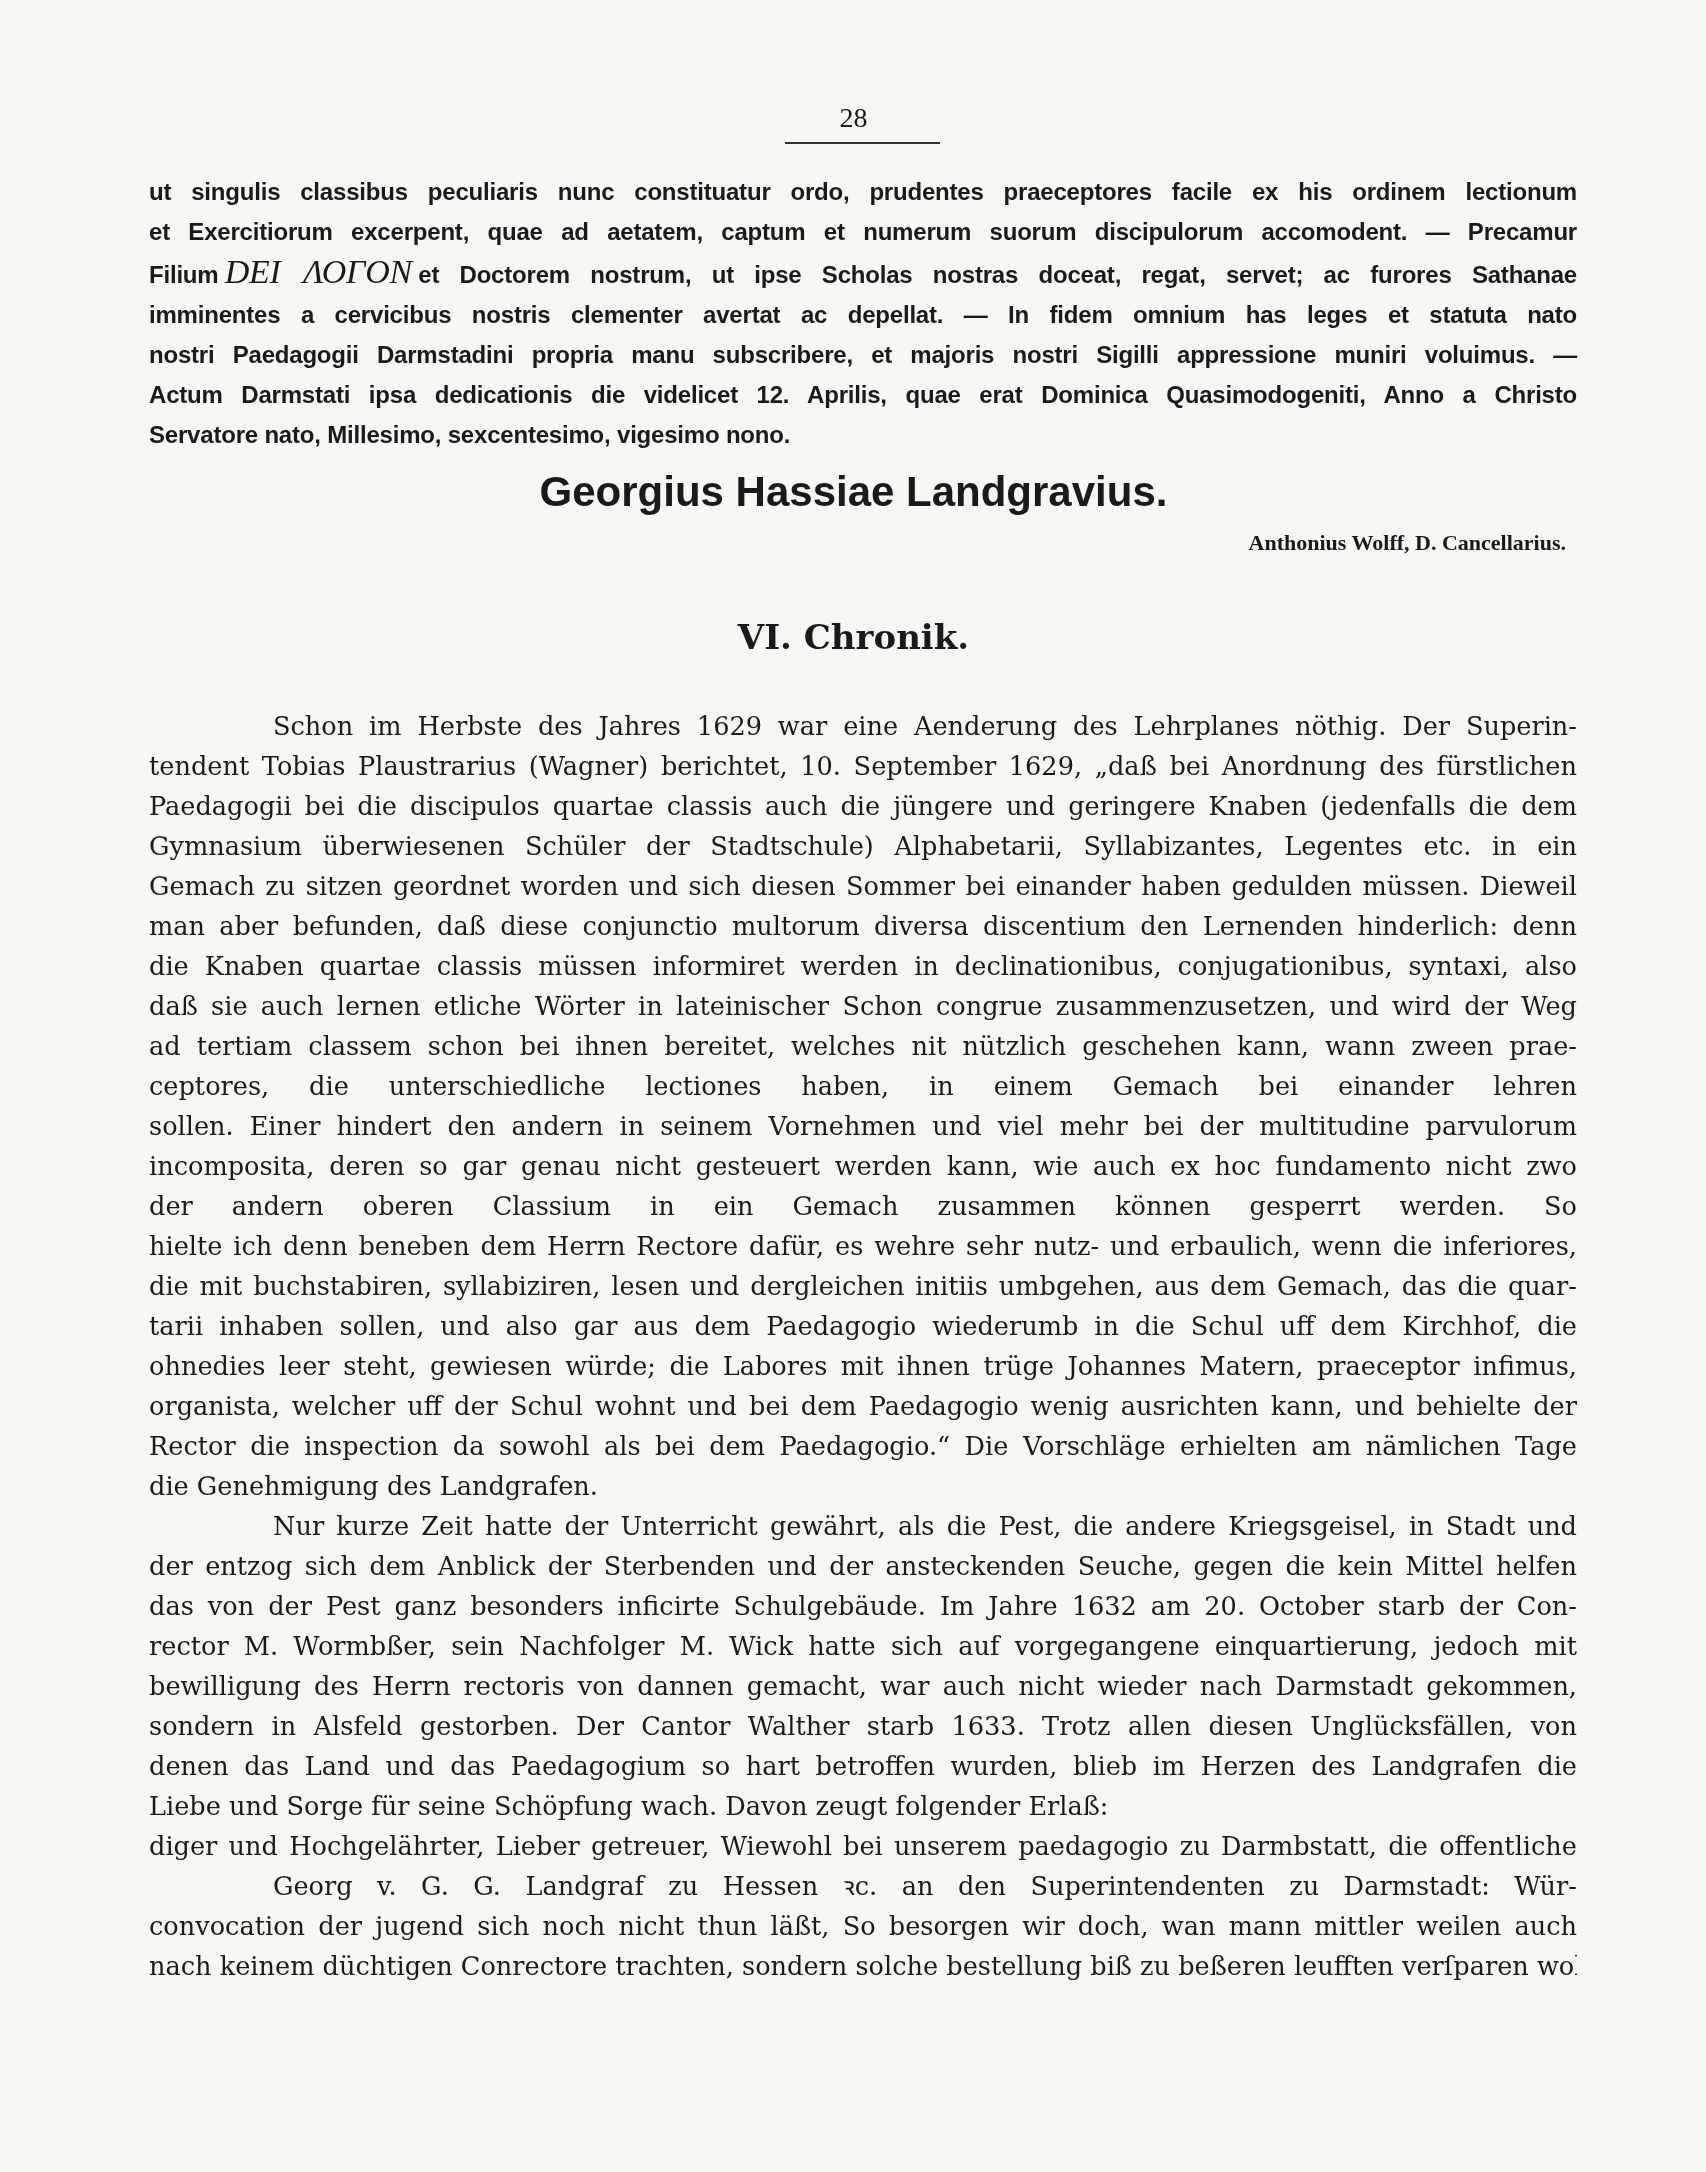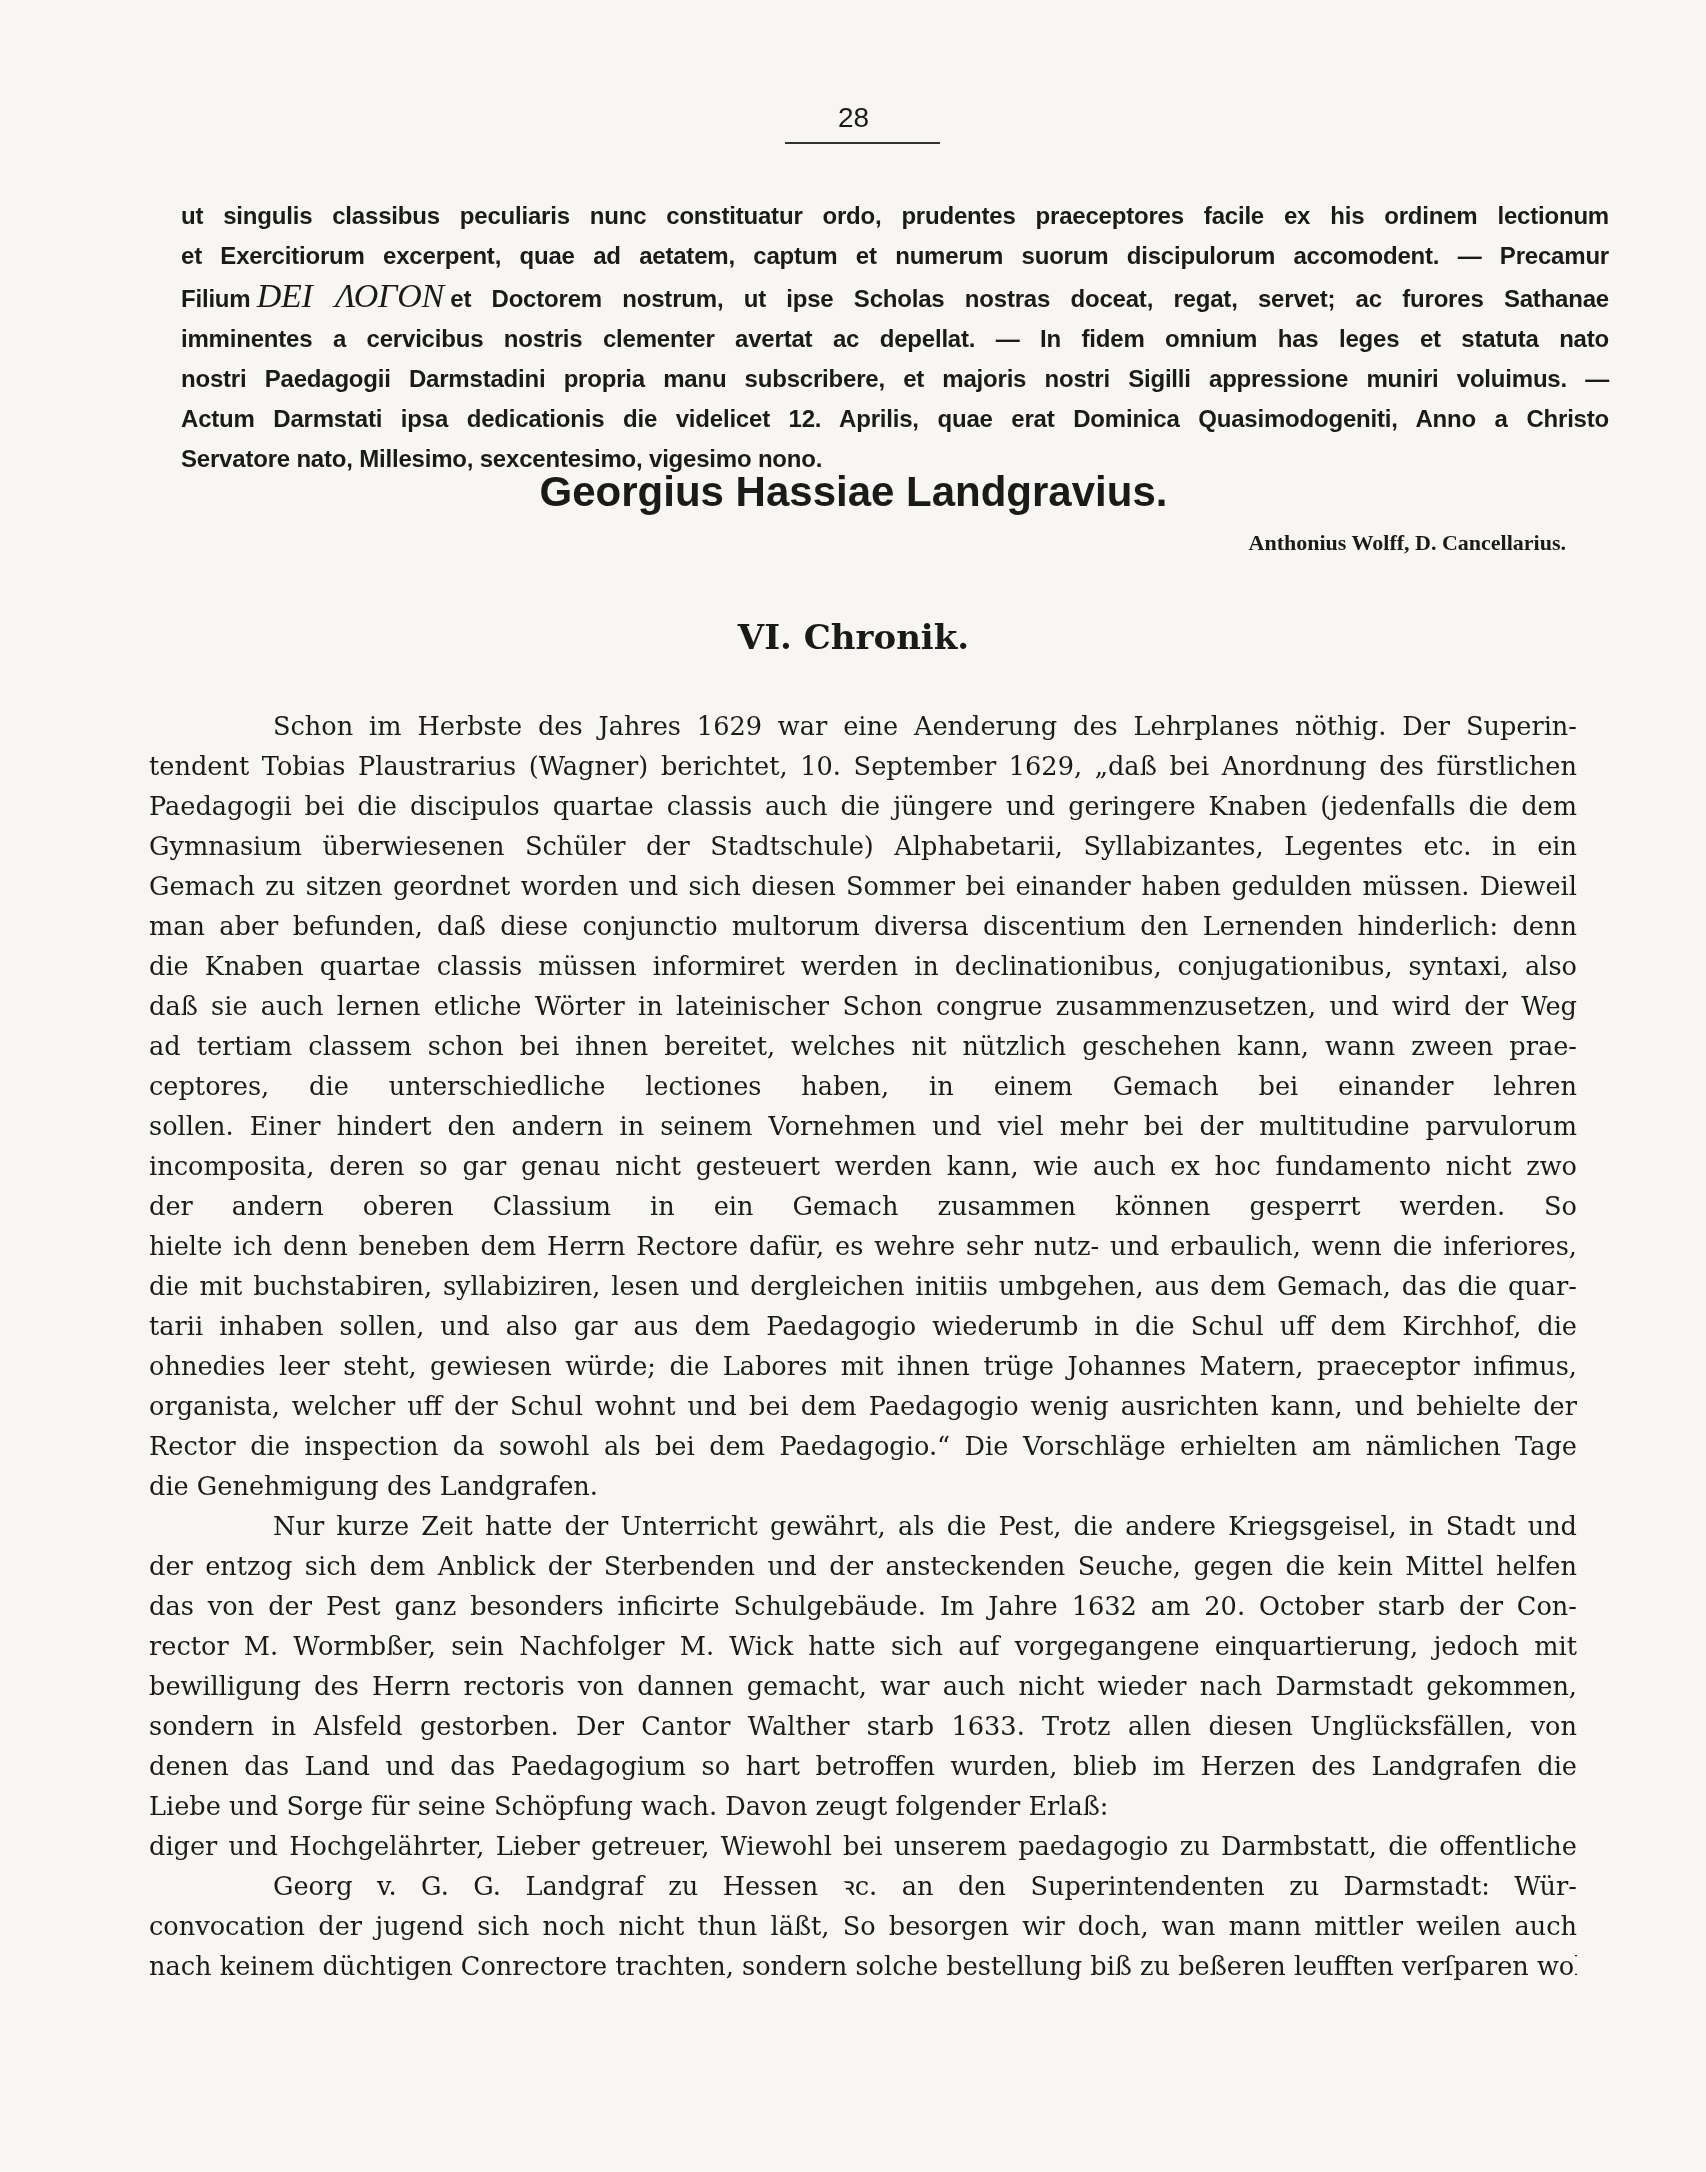--- a/index.html
+++ b/index.html
@@ -6,30 +6,30 @@
   body {
     width: 1707px; height: 2172px;
     background: #f7f6f2;
     color: #1a1a1a;
     font-family: "DejaVu Serif", "Liberation Serif", serif;
     position: relative;
     overflow: hidden;
   }
   .page-number {
     position: absolute; left: 0; width: 100%; top: 102px;
-    text-align: center; font-size: 28px; font-family: Liberation Sans, sans-serif;
+    text-align: center; font-size: 28px; font-family: Liberation Serif, serif;
   }
   .page-rule {
     position: absolute; left: 785px; top: 142px; width: 155px; height: 1.6px; background: #333;
   }
   .latin-block {
-    position: absolute; left: 149px; width: 1428px; top: 196px;
+    position: absolute; left: 149px; width: 1428px; top: 172px;
     font-family: "Liberation Sans", sans-serif;
     font-size: 24px; line-height: 40px;
-    text-align: justify; font-weight: bold; letter-spacing: -0.2px; margin-left: 32px;
+    text-align: justify; font-weight: bold; letter-spacing: -0.2px;
   }
   .latin-line { display: block; text-align: justify; text-align-last: justify; white-space: nowrap; }
   .latin-line.last { text-align-last: left; }
   .greek { font-family: "Liberation Serif", serif; font-style: italic; font-size: 34px; font-weight: normal; padding: 0 6.2px; }
   .signature-main {
     position: absolute; left: 0; width: 1707px; top: 468px; text-align: center;
     font-family: "Liberation Sans", sans-serif; font-weight: bold; font-size: 42px;
   }
   .signature-sub {
     position: absolute; right: 141px; top: 530px;

